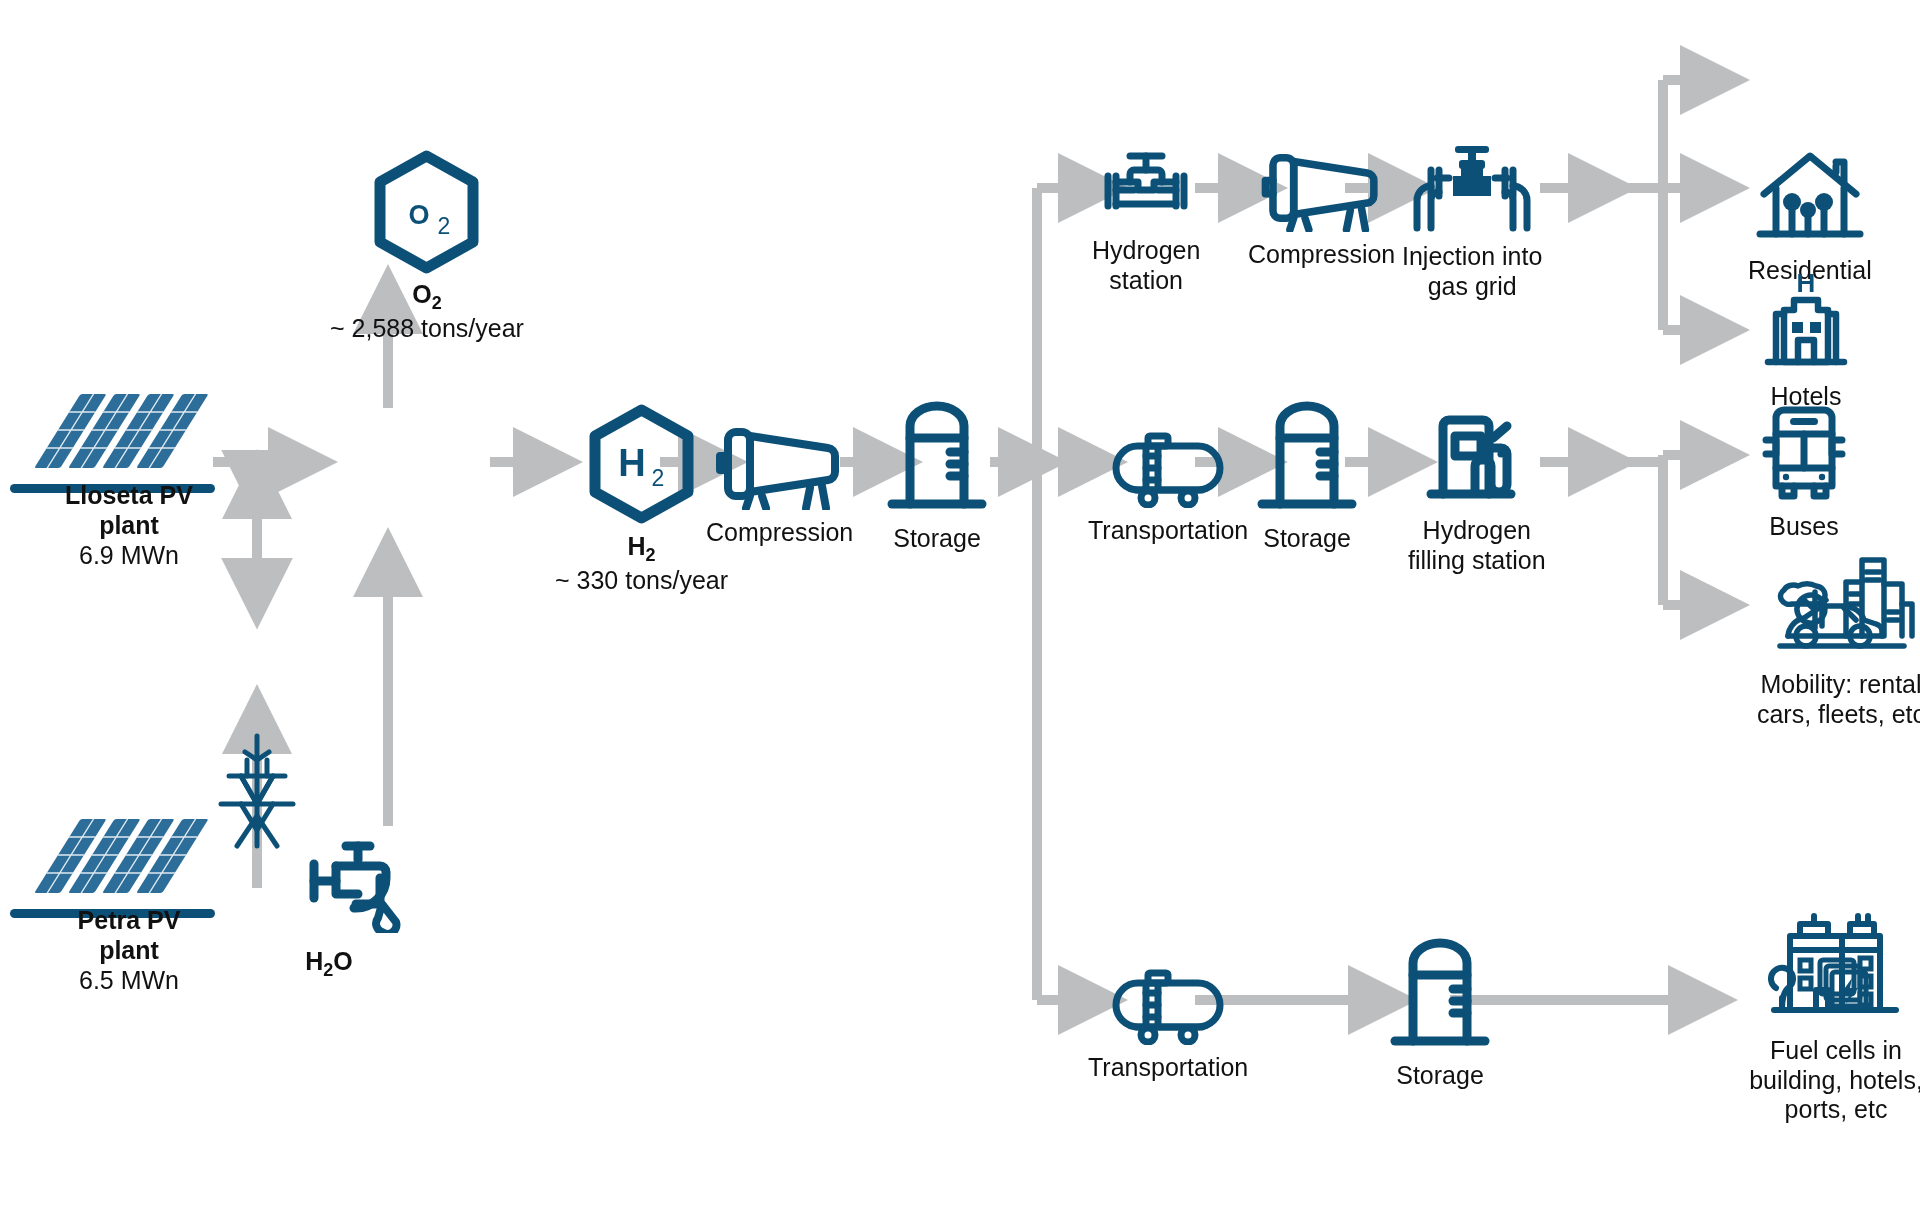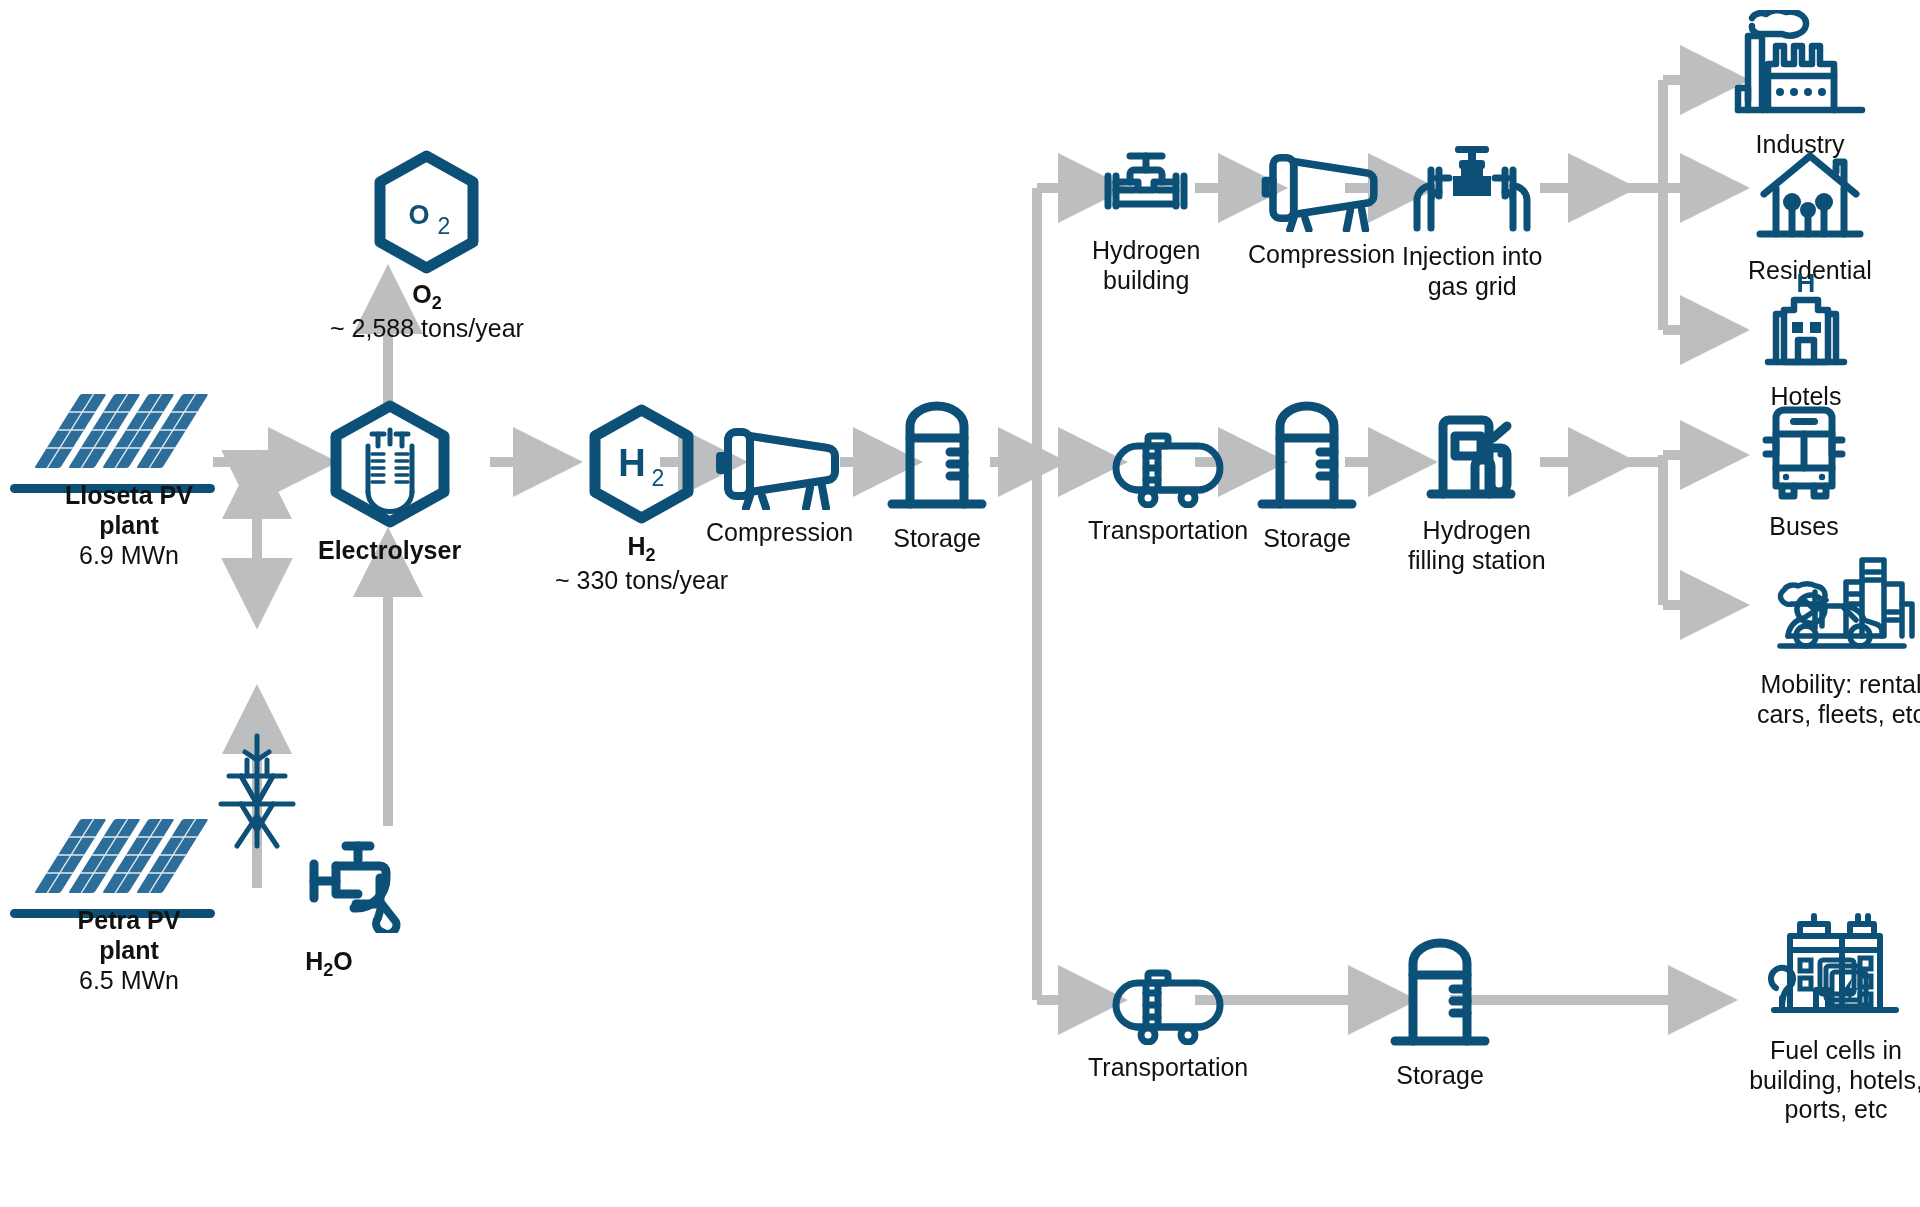--- a/index.html
+++ b/index.html
@@ -183,38 +183,20 @@
       <path d="M57.5,8 L104,34 L104,94 L57.5,120 L11,94 L11,34 Z" fill="none" stroke="#0d5077" stroke-width="11" stroke-linejoin="round"></path>
       <text x="50" y="76" class="hexlbl" fill="#0d5077" text-anchor="middle" font-family="Liberation Sans, sans-serif" font-size="36">O</text>
       <text x="75" y="86" fill="#0d5077" text-anchor="middle" font-family="Liberation Sans, sans-serif" font-size="23">2</text>
     </svg>
     <div class="cap b" style="margin-top:4px;">
       <span>O</span><sub style="font-size:18px;">2</sub>
     </div>
     <div class="sub">~ 2,588 tons/year</div>
   </div>
 
-  <div class="node" style="left:318px;top:400px;">
-    <svg width="140" height="128" viewBox="0 0 140 128">
-      <path d="M70,6 L124,36 L124,92 L70,122 L16,92 L16,36 Z" fill="none" stroke="#0d5077" stroke-width="11" stroke-linejoin="round"></path>
-      <g stroke="#0d5077" stroke-width="5" fill="none" stroke-linecap="round">
-        <path d="M48,92 a18,16 0 0 0 44,0"></path>
-        <path d="M48,92 V46"></path>
-        <path d="M92,92 V46"></path>
-        <path d="M58,34 V46 M82,34 V46"></path>
-        <path d="M52,34 H64 M76,34 H88"></path>
-        <path d="M70,30 V44"></path>
-      </g>
-      <g stroke="#0d5077" stroke-width="3.4" stroke-linecap="round">
-        <path d="M52,54 H64 M52,61 H64 M52,68 H64 M52,75 H64 M52,82 H64"></path>
-        <path d="M76,54 H88 M76,61 H88 M76,68 H88 M76,75 H88 M76,82 H88"></path>
-      </g>
-    </svg>
-    <div class="cap b">Electrolyser</div>
-  </div>
 
   <div class="node" style="left:555px;top:404px;">
     <svg width="115" height="120" viewBox="0 0 115 120">
       <path d="M57.5,6 L104,32 L104,88 L57.5,114 L11,88 L11,32 Z" fill="none" stroke="#0d5077" stroke-width="11" stroke-linejoin="round"></path>
       <text x="48" y="72" fill="#0d5077" text-anchor="middle" font-family="Liberation Sans, sans-serif" font-size="38" font-weight="bold">H</text>
       <text x="74" y="82" fill="#0d5077" text-anchor="middle" font-family="Liberation Sans, sans-serif" font-size="23">2</text>
     </svg>
     <div class="cap b">
       <span>H</span><sub style="font-size:18px;">2</sub>
     </div>
@@ -254,21 +236,21 @@
         <path d="M52,8 V22"></path>
         <path d="M40,22 H64 a4,4 0 0 1 4,4 v8 h-8 v8 h-16 v-8 h-8 v-8 a4,4 0 0 1 4,-4 z"></path>
         <path d="M22,34 h14 M68,34 h14"></path>
         <path d="M14,28 v30 M22,28 v30"></path>
         <path d="M82,28 v30 M90,28 v30"></path>
         <path d="M22,42 H40 M64,42 H82"></path>
         <path d="M22,56 H82"></path>
       </g>
     </svg>
     <div class="cap">Hydrogen</div>
-    <div class="cap" style="margin-top:0;">building</div>
+    <div class="cap" style="margin-top:0;">station</div>
   </div>
 
   <div class="node" style="left:1248px;top:144px;">
     <svg width="132" height="88" viewBox="0 0 140 92">
       <g stroke="#0d5077" stroke-width="8" fill="none" stroke-linejoin="round" stroke-linecap="round">
         <path d="M26,14 h6 a8,8 0 0 1 8,8 v48 a8,8 0 0 1 -8,8 h-6 a8,8 0 0 1 -8,-8 v-48 a8,8 0 0 1 8,-8 z"></path>
         <path d="M40,18 L118,30 a8,8 0 0 1 7,8 v16 a8,8 0 0 1 -7,8 L40,74"></path>
         <path d="M40,20 V72"></path>
         <path d="M10,38 h8 M10,38 v14 h8"></path>
         <path d="M40,78 L36,90 M52,78 L56,90"></path>
@@ -363,40 +345,20 @@
       <g stroke="#0d5077" stroke-width="9" fill="none" stroke-linecap="round" stroke-linejoin="round">
         <path d="M28,106 V28 a27,20 0 0 1 54,0 v78"></path>
         <path d="M28,40 H82"></path>
         <path d="M10,106 H100"></path>
         <path d="M68,54 H82 M68,66 H82 M68,78 H82"></path>
       </g>
     </svg>
     <div class="cap">Storage</div>
   </div>
 
-  <div class="node" style="left:1730px;top:10px;">
-    <svg width="140" height="112" viewBox="0 0 140 112">
-      <g stroke="#0d5077" stroke-width="6.5" fill="none" stroke-linecap="round" stroke-linejoin="round">
-        <path d="M18,100 V26 h14 v74"></path>
-        <path d="M38,100 V54 h8 V36 h8 v18 h10 V36 h8 v18 h10 V36 h8 v18 h14 v46"></path>
-        <path d="M34,66 H104"></path>
-        <path d="M8,100 H132"></path>
-        <path d="M8,100 V78 h10 V90"></path>
-        <path d="M104,60 V100"></path>
-        <path d="M22,8 a10,8 0 0 1 14,-4 a14,9 0 0 1 20,-2 a16,12 0 1 1 -4,22 h-22 a8,7 0 0 1 -8,-8"></path>
-      </g>
-      <g fill="#0d5077">
-        <circle cx="50" cy="82" r="4"></circle>
-          <circle cx="64" cy="82" r="4"></circle>
-        <circle cx="78" cy="82" r="4"></circle>
-          <circle cx="92" cy="82" r="4"></circle>
-      </g>
-    </svg>
-    <div class="cap">Industry</div>
-  </div>
 
   <div class="node" style="left:1748px;top:148px;">
     <svg width="112" height="100" viewBox="0 0 112 100">
       <g stroke="#0d5077" stroke-width="7" fill="none" stroke-linecap="round" stroke-linejoin="round">
         <path d="M10,46 L56,8 L102,46"></path>
         <path d="M22,40 V86 M90,40 V86"></path>
         <path d="M6,86 H106"></path>
         <path d="M82,18 V24"></path>
         <path d="M82,14 h8 v22"></path>
         <path d="M38,86 V62"></path>

